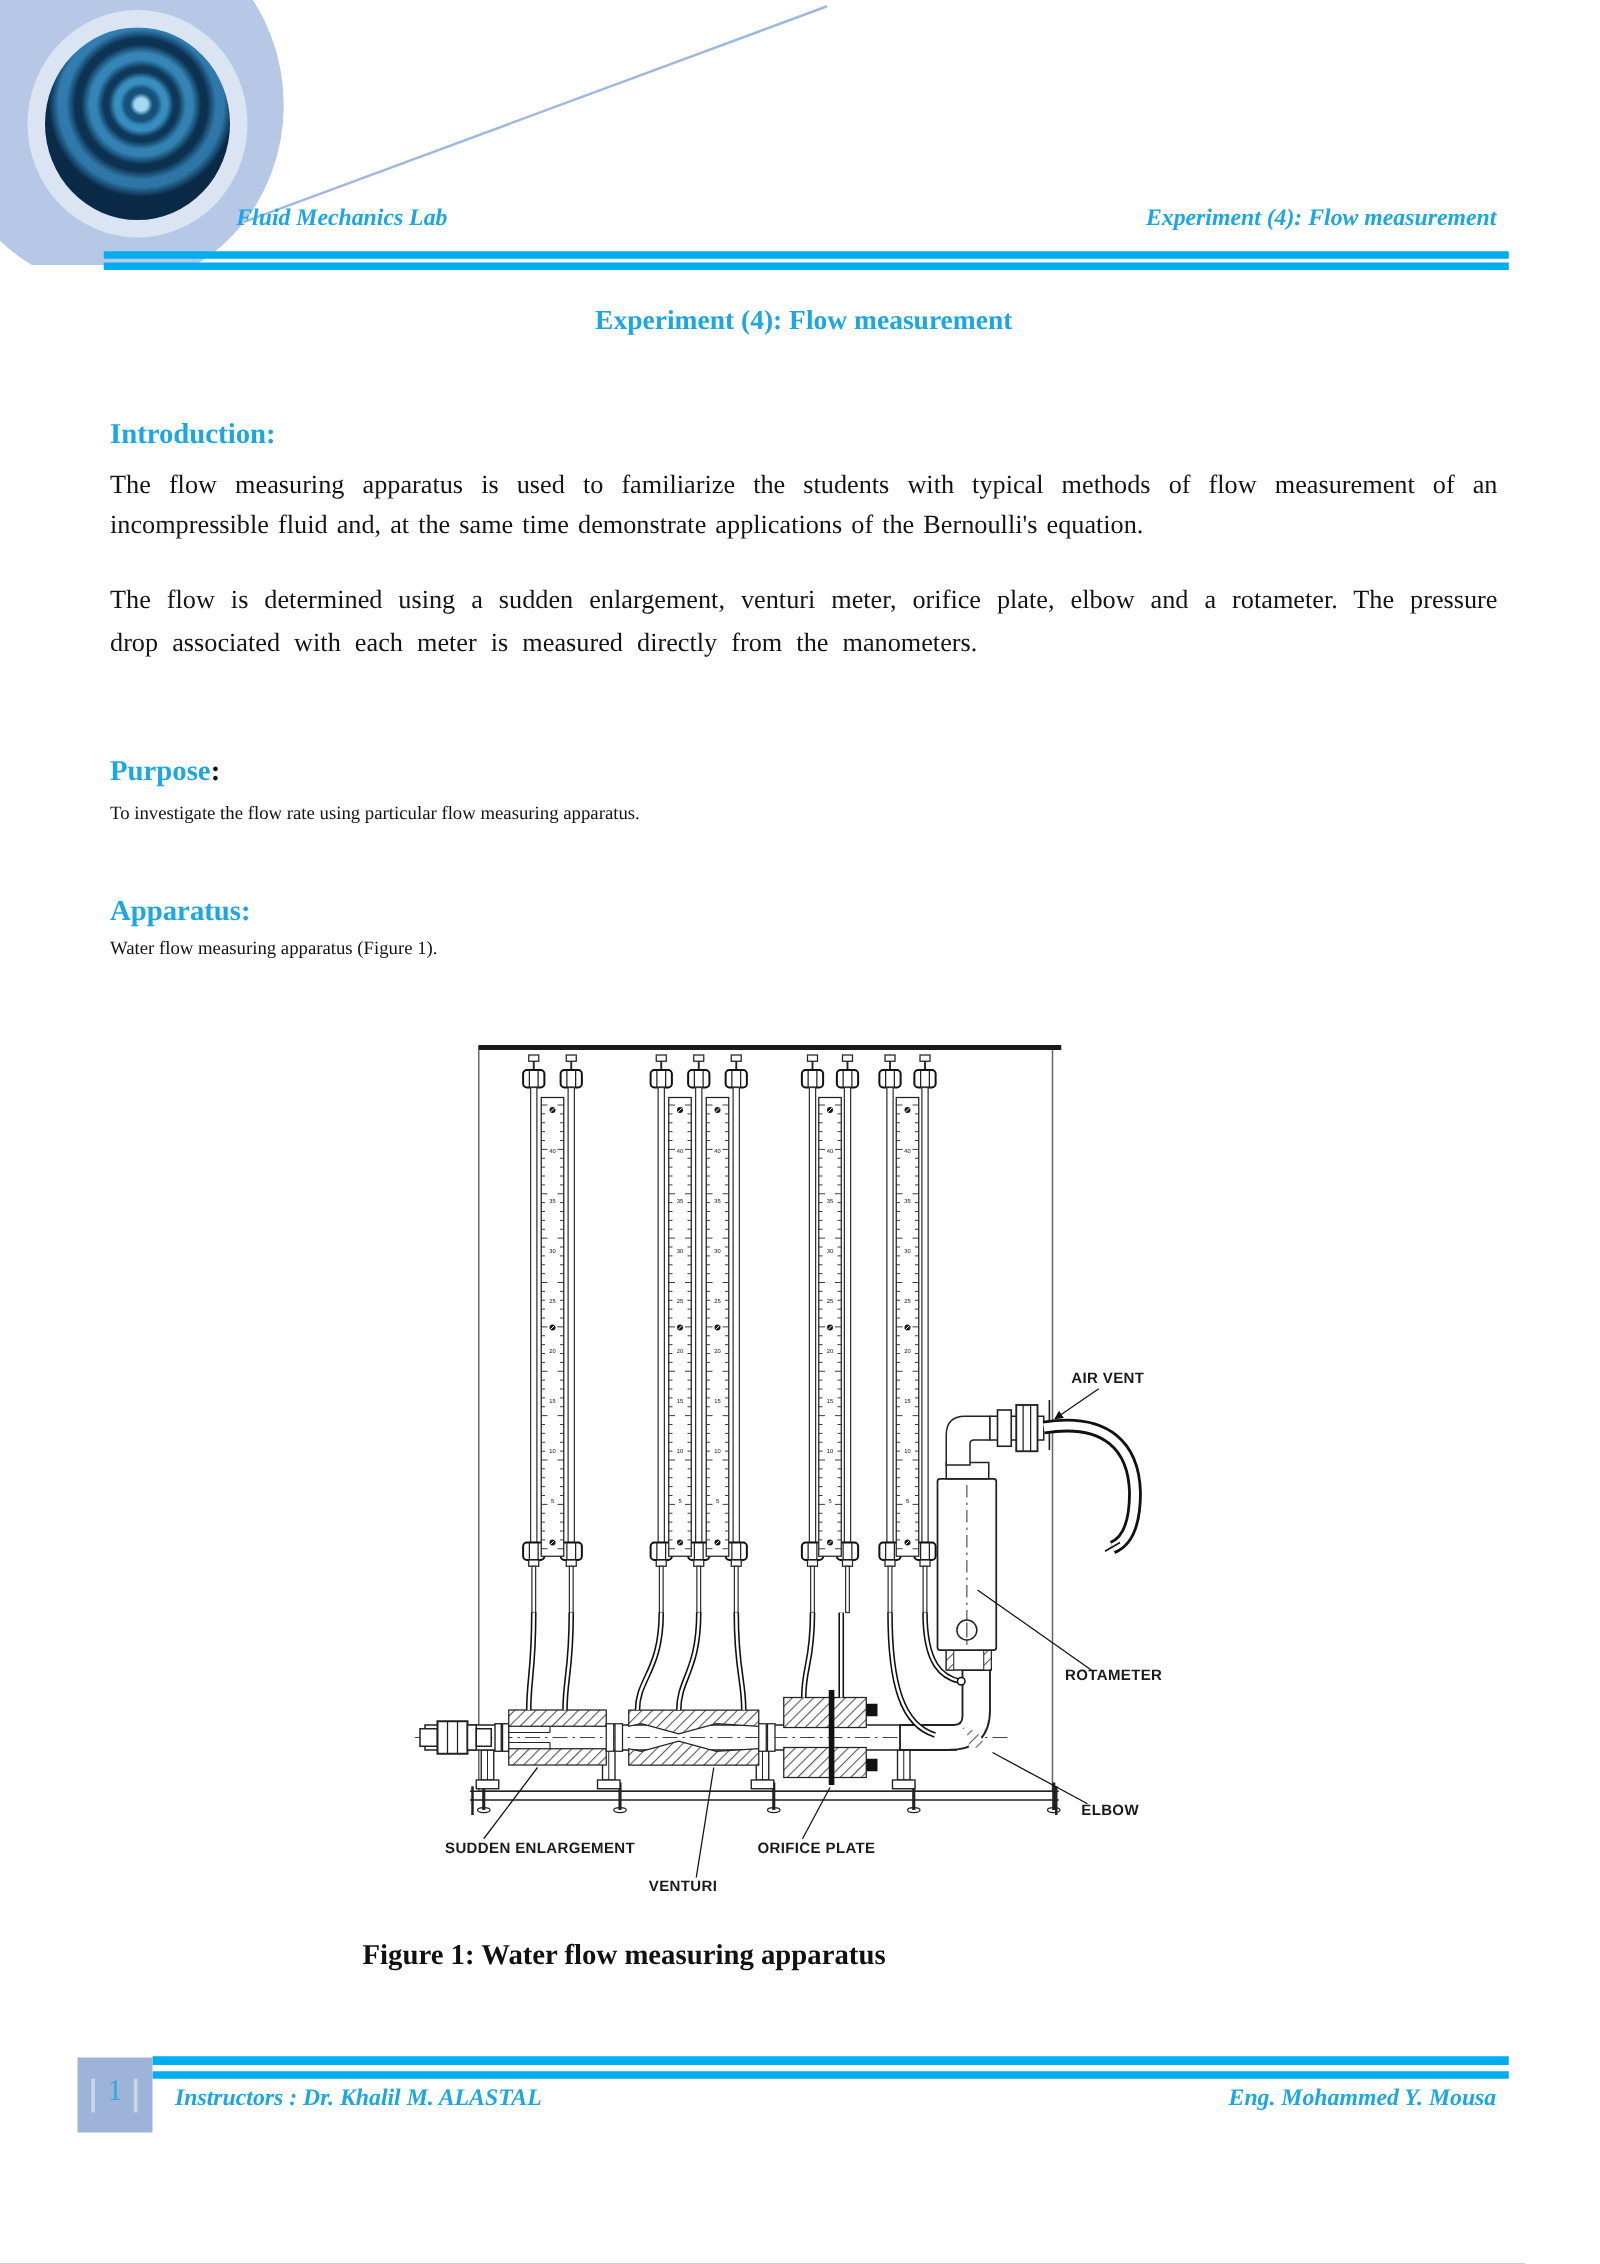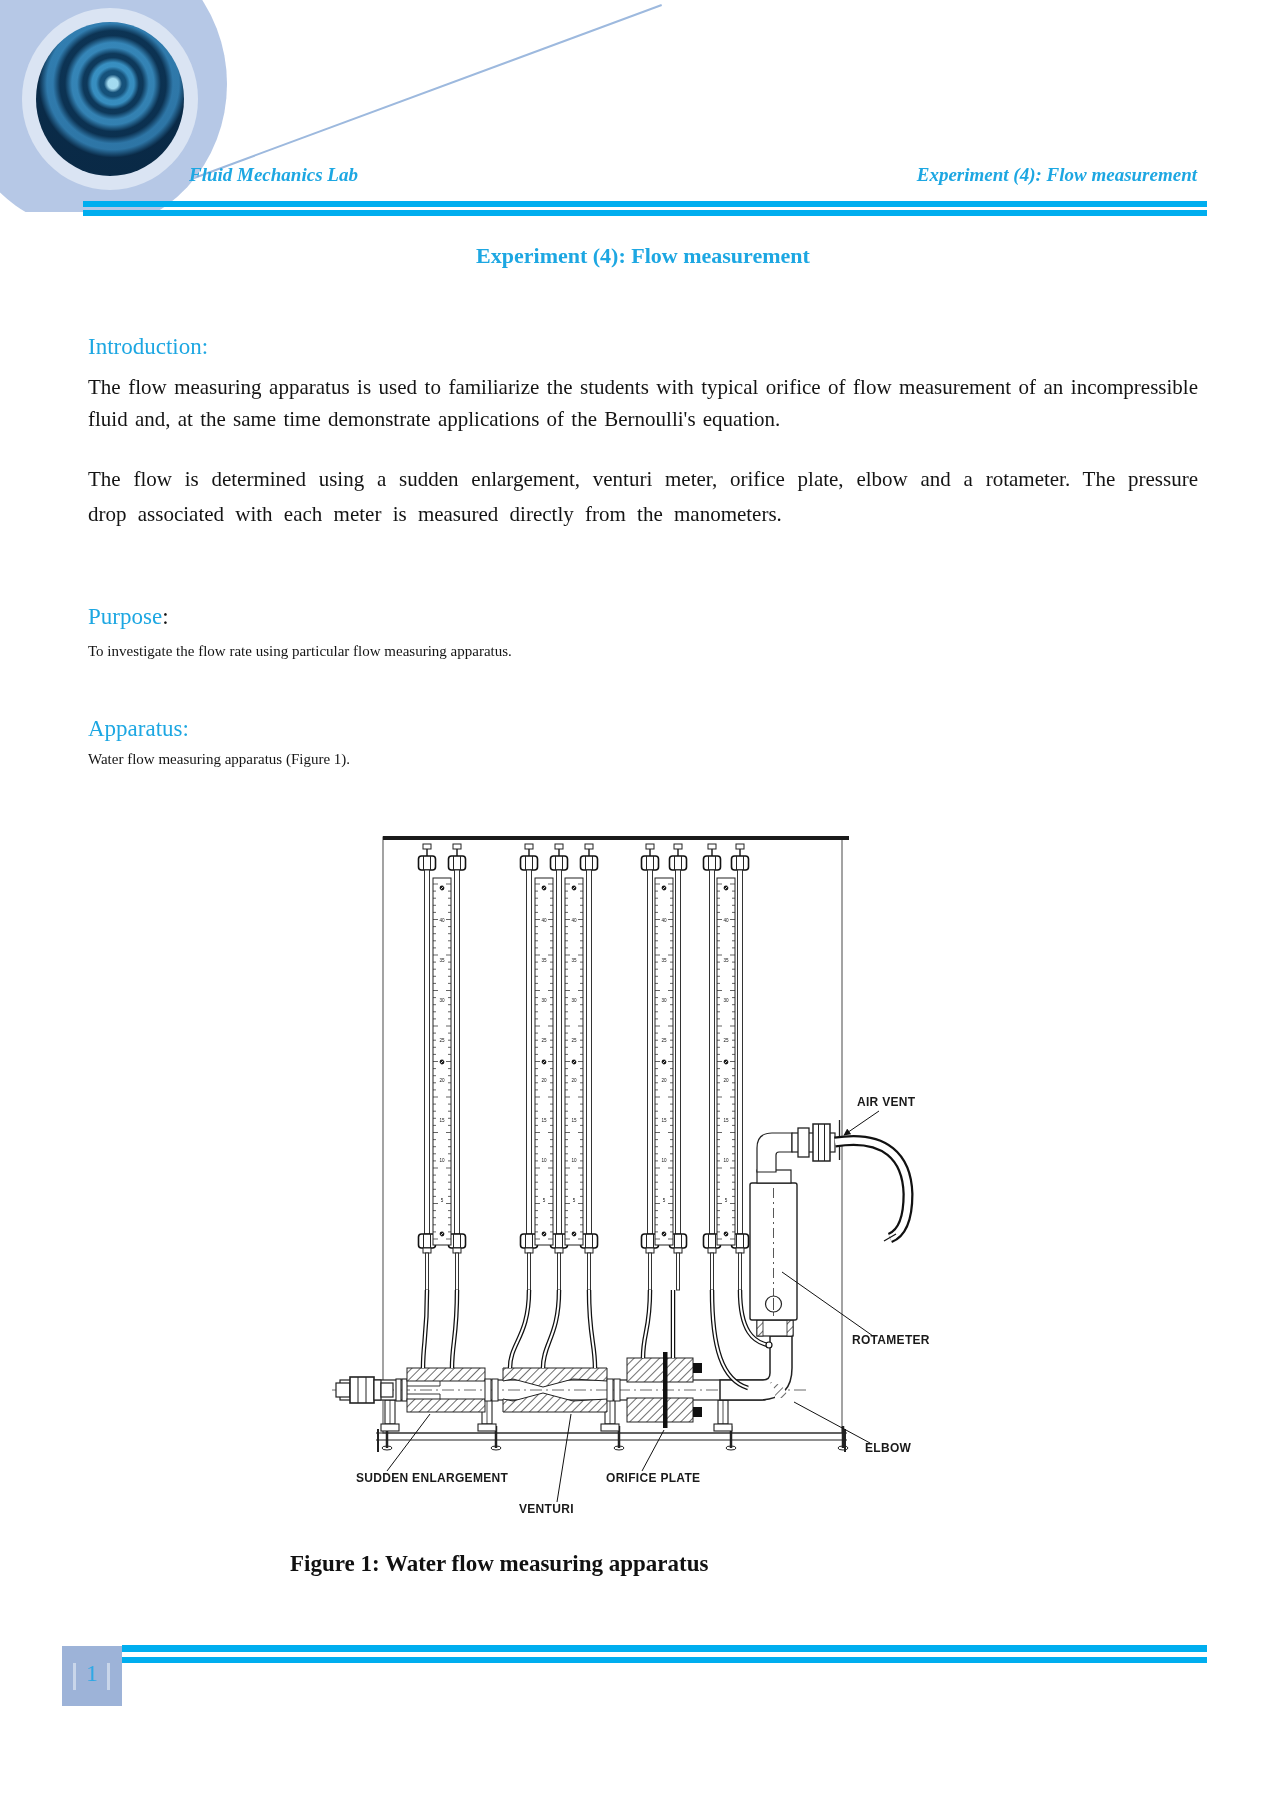--- a/index.html
+++ b/index.html
@@ -18,21 +18,21 @@
           rgba(10,45,75,.9) 48px 53px, rgba(52,128,178,.8) 60px 66px, rgba(9,40,68,.95) 74px 90px, #0b3355 100px),
         linear-gradient(160deg,#2a7cb2,#0c3a60);}
   .hdr-row{position:absolute;left:189px;top:164px;width:1008px;display:flex;justify-content:space-between;
            font-weight:bold;font-style:italic;font-size:19px;color:#1DA7E2;}
   .rule{position:absolute;background:#00AEEF;height:6px;}
   .hdr-rule1{left:83px;top:201px;width:1124px;}
   .hdr-rule2{left:83px;top:210px;width:1124px;}
   
   .doc-title{position:absolute;left:88px;top:243px;width:1110px;text-align:center;
              font-size:22px;font-weight:bold;color:#1DA7E2;}
-  .sec-head{position:absolute;left:88px;font-size:23px;font-weight:normal;color:#1DA7E2;}
+  .sec-head{position:absolute;left:88px;font-size:23px;font-weight:bold;color:#1DA7E2;}
   .black{color:#111;}
   .para{position:absolute;left:88px;width:1110px;font-size:21px;text-align:justify;color:#141414;}
   .p1{top:371px;line-height:32px;word-spacing:2px;}
   .p2{top:462px;line-height:35px;word-spacing:6px;}
   .single{position:absolute;left:88px;font-size:15px;color:#141414;}
   
   .fig-svg{position:absolute;left:330px;top:830px;}
   .fig-caption{position:absolute;left:290px;top:1551px;width:660px;text-align:left;
                font-size:23px;font-weight:bold;color:#111;}
   
@@ -62,21 +62,21 @@
   <div class="hdr-row">
     <span>Fluid Mechanics Lab</span>
     <span>Experiment (4): Flow measurement</span>
   </div>
   <div class="rule hdr-rule1"></div>
   <div class="rule hdr-rule2"></div>
 
   <div class="doc-title">Experiment (4): Flow measurement</div>
 
   <div class="sec-head" style="top:334px;">Introduction:</div>
-  <div class="para p1">The flow measuring apparatus is used to familiarize the students with typical orifice of flow measurement of an incompressible fluid and, at the same time demonstrate applications of the Bernoulli's equation.</div>
+  <div class="para p1">The flow measuring apparatus is used to familiarize the students with typical methods of flow measurement of an incompressible fluid and, at the same time demonstrate applications of the Bernoulli's equation.</div>
   <div class="para p2">The flow is determined using a sudden enlargement, venturi meter, orifice plate, elbow and a rotameter. The pressure drop associated with each meter is measured directly from the manometers.</div>
 
   <div class="sec-head" style="top:604px;"><span>Purpose</span><span class="black">:</span></div>
   <div class="single" style="top:643px;">To investigate the flow rate using particular flow measuring apparatus.</div>
 
   <div class="sec-head" style="top:716px;">Apparatus:</div>
   <div class="single" style="top:751px;">Water flow measuring apparatus (Figure 1).</div>
 
   <svg class="fig-svg" width="700" height="700" viewBox="0 0 700 700" id="apparatus-svg">
     <defs>
@@ -954,14 +954,18 @@
 
   <div class="fig-caption">Figure 1: Water flow measuring apparatus</div>
 
   <div class="rule ftr-rule1"></div>
   <div class="rule ftr-rule2"></div>
   <div class="page-box">
     <div class="tick t1"></div>
     <div class="tick t2"></div>
     <div class="page-num">1</div>
   </div>
+  <div class="ftr-row">
+    <span>Instructors : Dr. Khalil M. ALASTAL</span>
+    <span>Eng. Mohammed Y. Mousa</span>
+  </div>
 
 </div>
 
 </body></html>

